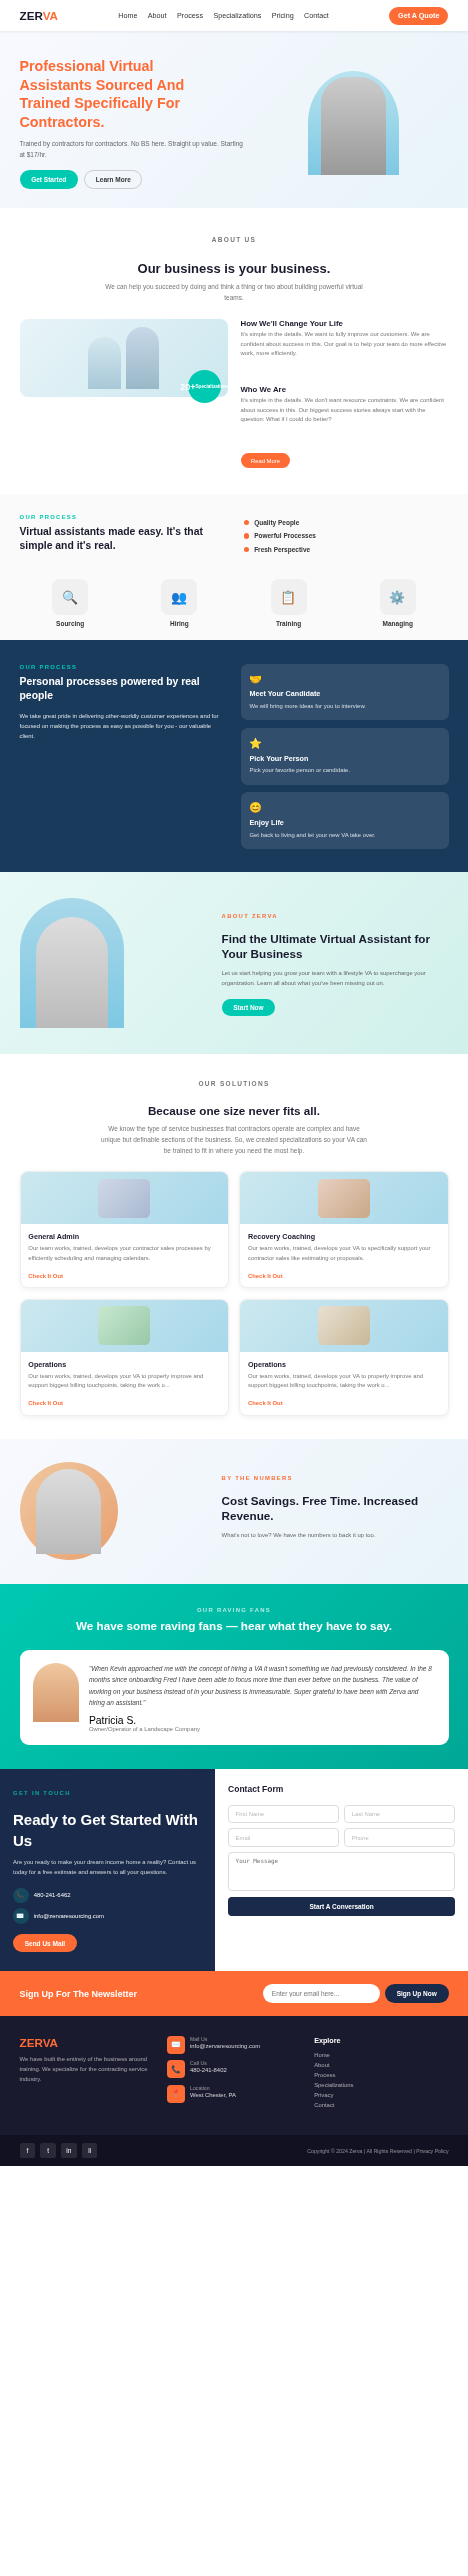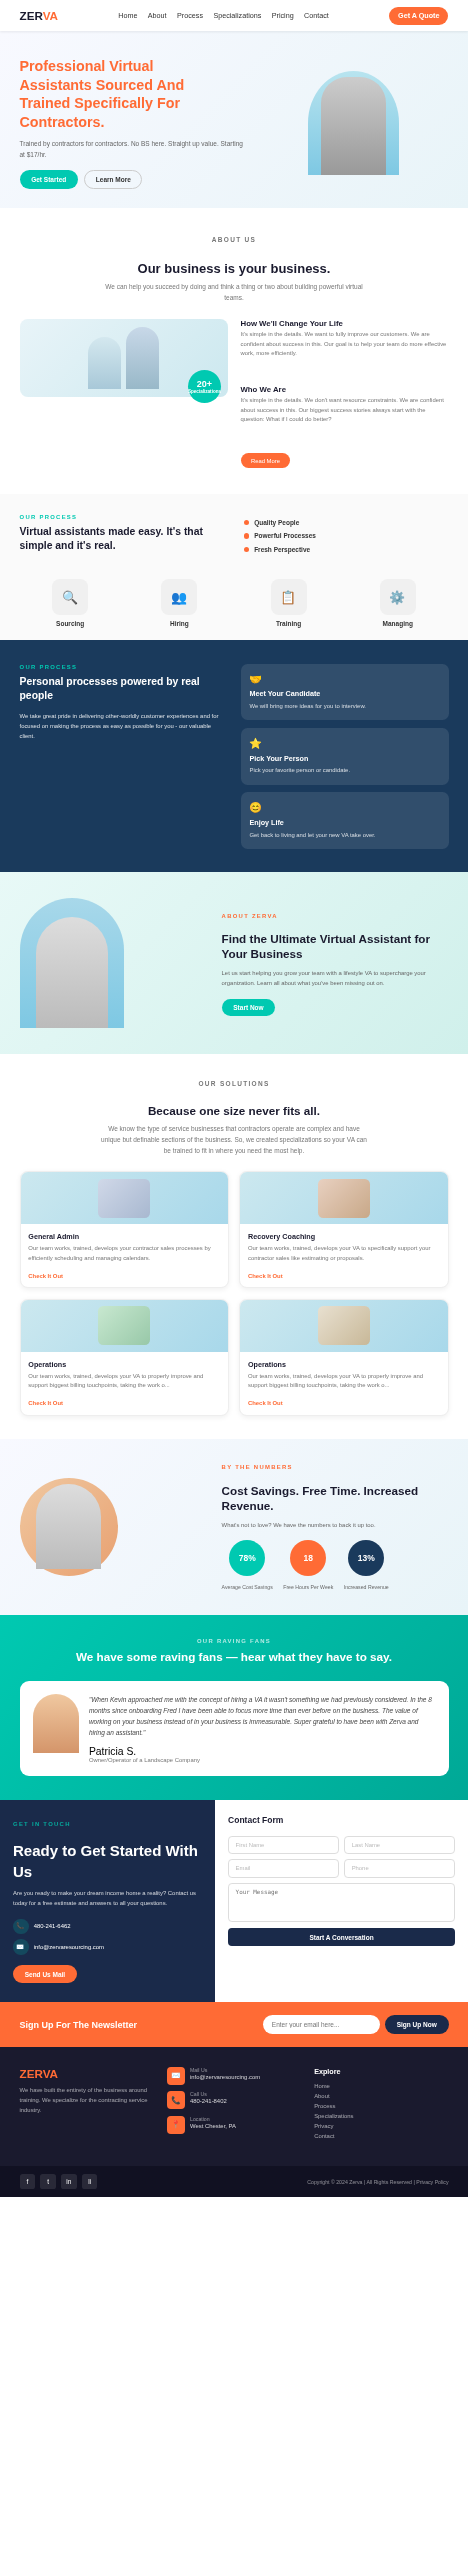--- a/index.html
+++ b/index.html
@@ -23,21 +23,21 @@
     .hero-img { flex: 1; display: flex; justify-content: center; align-items: center; }
     .hero-person { width: 91px; height: 104px; background: linear-gradient(180deg, #b8e4ef 0%, #7ec8e3 100%); border-radius: 50% 50% 0 0; display: flex; align-items: flex-end; justify-content: center; overflow: hidden; }
 
     
     .about { padding: 26px 19.5px; text-align: center; }
     .section-tag { font-size: 5.9px; color: #00c9b1; text-transform: uppercase; letter-spacing: 1.3px; margin-bottom: 5.2px; font-weight: 700; }
     .about h2 { font-size: 13px; font-weight: 900; color: #1a1a2e; margin-bottom: 5.2px; }
     .about p { font-size: 6.5px; color: #777; max-width: 260px; margin: 0 auto 15.6px; line-height: 1.7; }
     .about-grid { display: grid; grid-template-columns: 1fr 1fr; gap: 13px; margin-top: 13px; }
     .about-img-box { background: linear-gradient(135deg, #e8f4f8 0%, #cce8ef 100%); border-radius: 7.8px; display: flex; align-items: center; justify-content: center; height: 78px; position: relative; }
-    .about-badge { position: absolute; bottom: -6.5px; right: 6.5px; background: #00c9b1; color: #fff; border-radius: 50%; width: 33px; height: 33px; display: flex; flex-direction: column; align-items: center; justify-content: center; font-size: 5.2px; font-weight: 900; }
+    .about-badge { position: absolute; bottom: -6.5px; right: 6.5px; background: #00c9b1; color: #fff; border-radius: 50%; width: 33px; height: 33px; display: flex; flex-direction: row; align-items: center; justify-content: center; font-size: 5.2px; font-weight: 900; }
     .about-badge .num { font-size: 9px; font-weight: 900; }
     .about-content { text-align: left; display: flex; flex-direction: column; gap: 10.4px; }
     .about-item h3 { font-size: 7.8px; font-weight: 800; color: #1a1a2e; margin-bottom: 2.6px; }
     .about-item p { font-size: 5.9px; color: #777; line-height: 1.6; }
     .read-more-btn { background: #ff6b35; color: #fff; border: none; padding: 4.6px 10.4px; border-radius: 13px; font-size: 5.9px; cursor: pointer; align-self: flex-start; margin-top: 2.6px; }
     .process-badge { display: flex; align-items: center; gap: 5.2px; font-size: 6.5px; color: #333; font-weight: 600; }
     .process-badge-dot { width: 5.2px; height: 5.2px; background: #ff6b35; border-radius: 50%; }
     .process-icons { display: flex; gap: 7.8px; margin-top: 15.6px; justify-content: space-around; }
     .process-icon-item { display: flex; flex-direction: column; align-items: center; gap: 5.2px; }
     .process-icon-circle { width: 36px; height: 36px; background: #f0f0f0; border-radius: 7.8px; display: flex; align-items: center; justify-content: center; font-size: 13px; }
@@ -349,40 +349,20 @@
 <section class="savings">
   <div class="savings-img">
     <div class="savings-img-circle">
       <div style="width:65px;height:85px;background:linear-gradient(180deg,#ddd 0%,#bbb 100%);border-radius:33px 33px 0 0;"></div>
     </div>
   </div>
   <div class="savings-content">
     <p class="section-tag orange-tag">By The Numbers</p>
     <h2>Cost Savings. Free Time. Increased Revenue.</h2>
     <p>What's not to love? We have the numbers to back it up too.</p>
-    <div class="stats-row">
-      <div class="stat-item">
-        <div class="stat-circle" style="background:#00c9b1;">
-          <span>78%</span>
-        </div>
-        <span class="stat-label">Average Cost Savings</span>
-      </div>
-      <div class="stat-item">
-        <div class="stat-circle" style="background:#ff6b35;">
-          <span>18</span>
-        </div>
-        <span class="stat-label">Free Hours Per Week</span>
-      </div>
-      <div class="stat-item">
-        <div class="stat-circle" style="background:#1a3a5c;">
-          <span>13%</span>
-        </div>
-        <span class="stat-label">Increased Revenue</span>
-      </div>
-    </div>
   </div>
 </section>
 
 <section class="testimonial">
   <p class="section-tag">Our Raving Fans</p>
   <h2>We have some raving fans — hear what they have to say.</h2>
   <div class="testimonial-card">
     <div class="testimonial-avatar"></div>
     <div class="testimonial-content">
       <p>"When Kevin approached me with the concept of hiring a VA it wasn't something we had previously considered. In the 8 months since onboarding Fred I have been able to focus more time than ever before on the business. The value of working on your business instead of in your business is immeasurable. Super grateful to have been with Zerva and hiring an assistant."</p>

